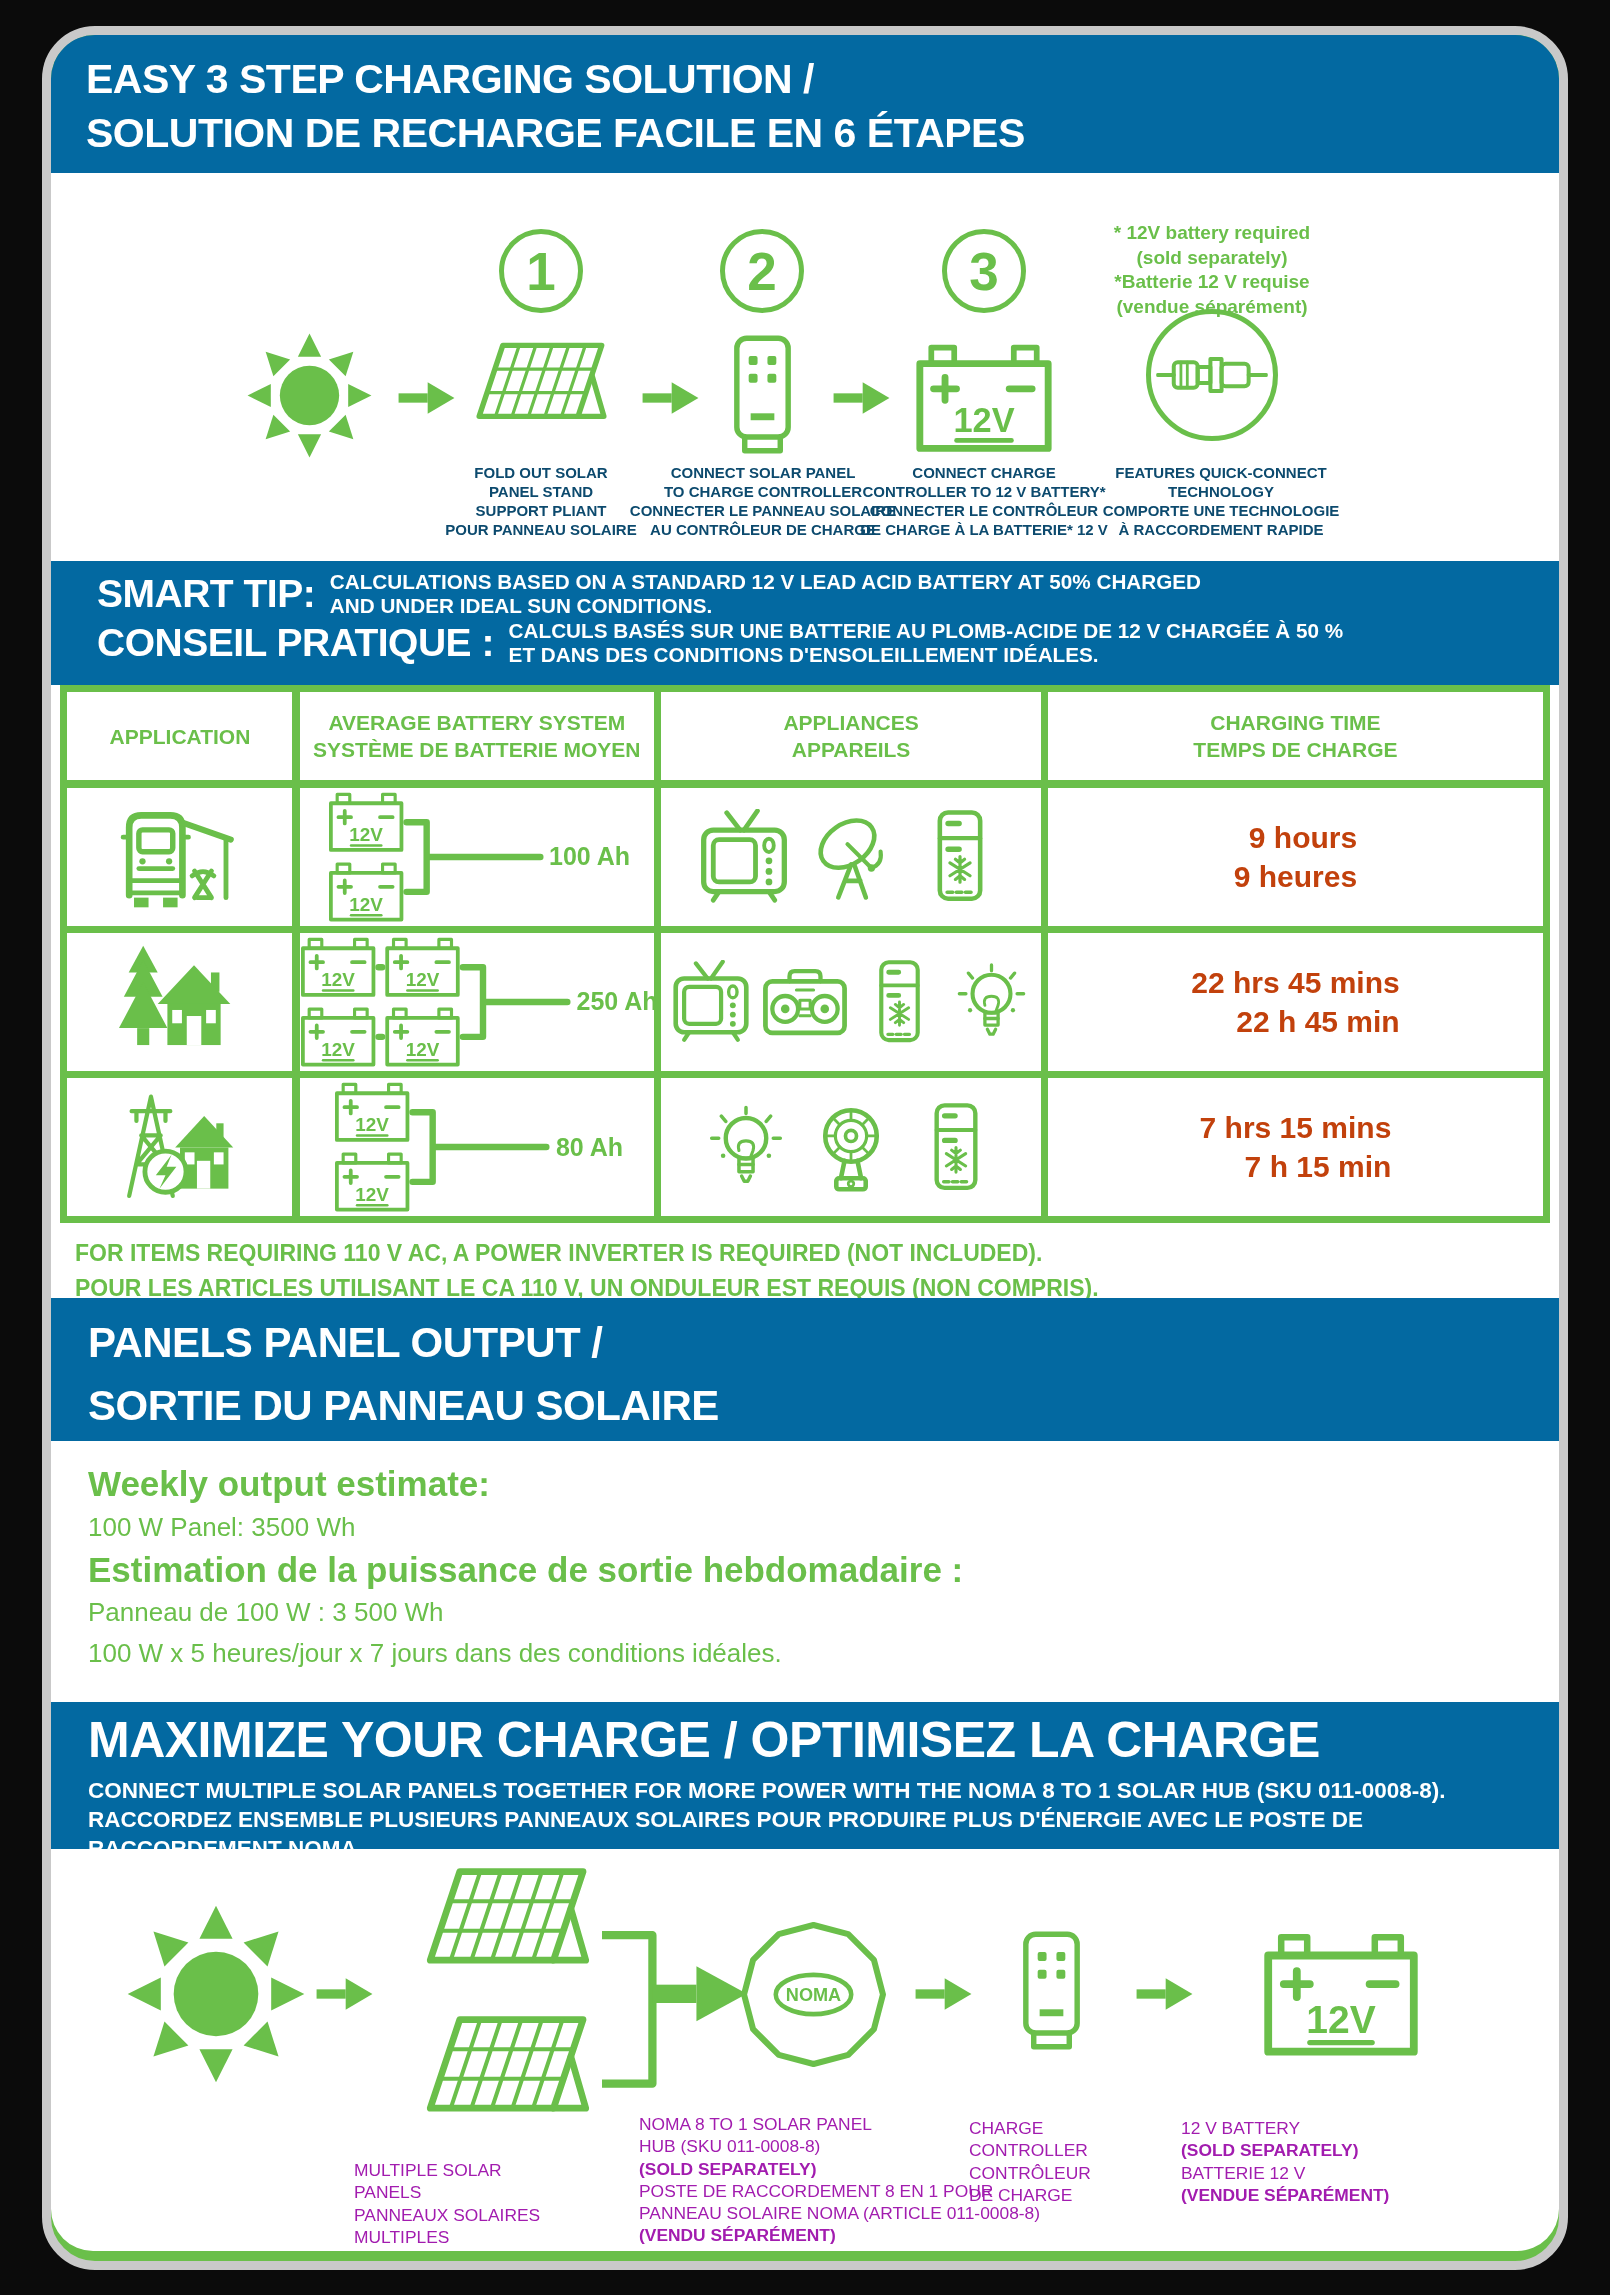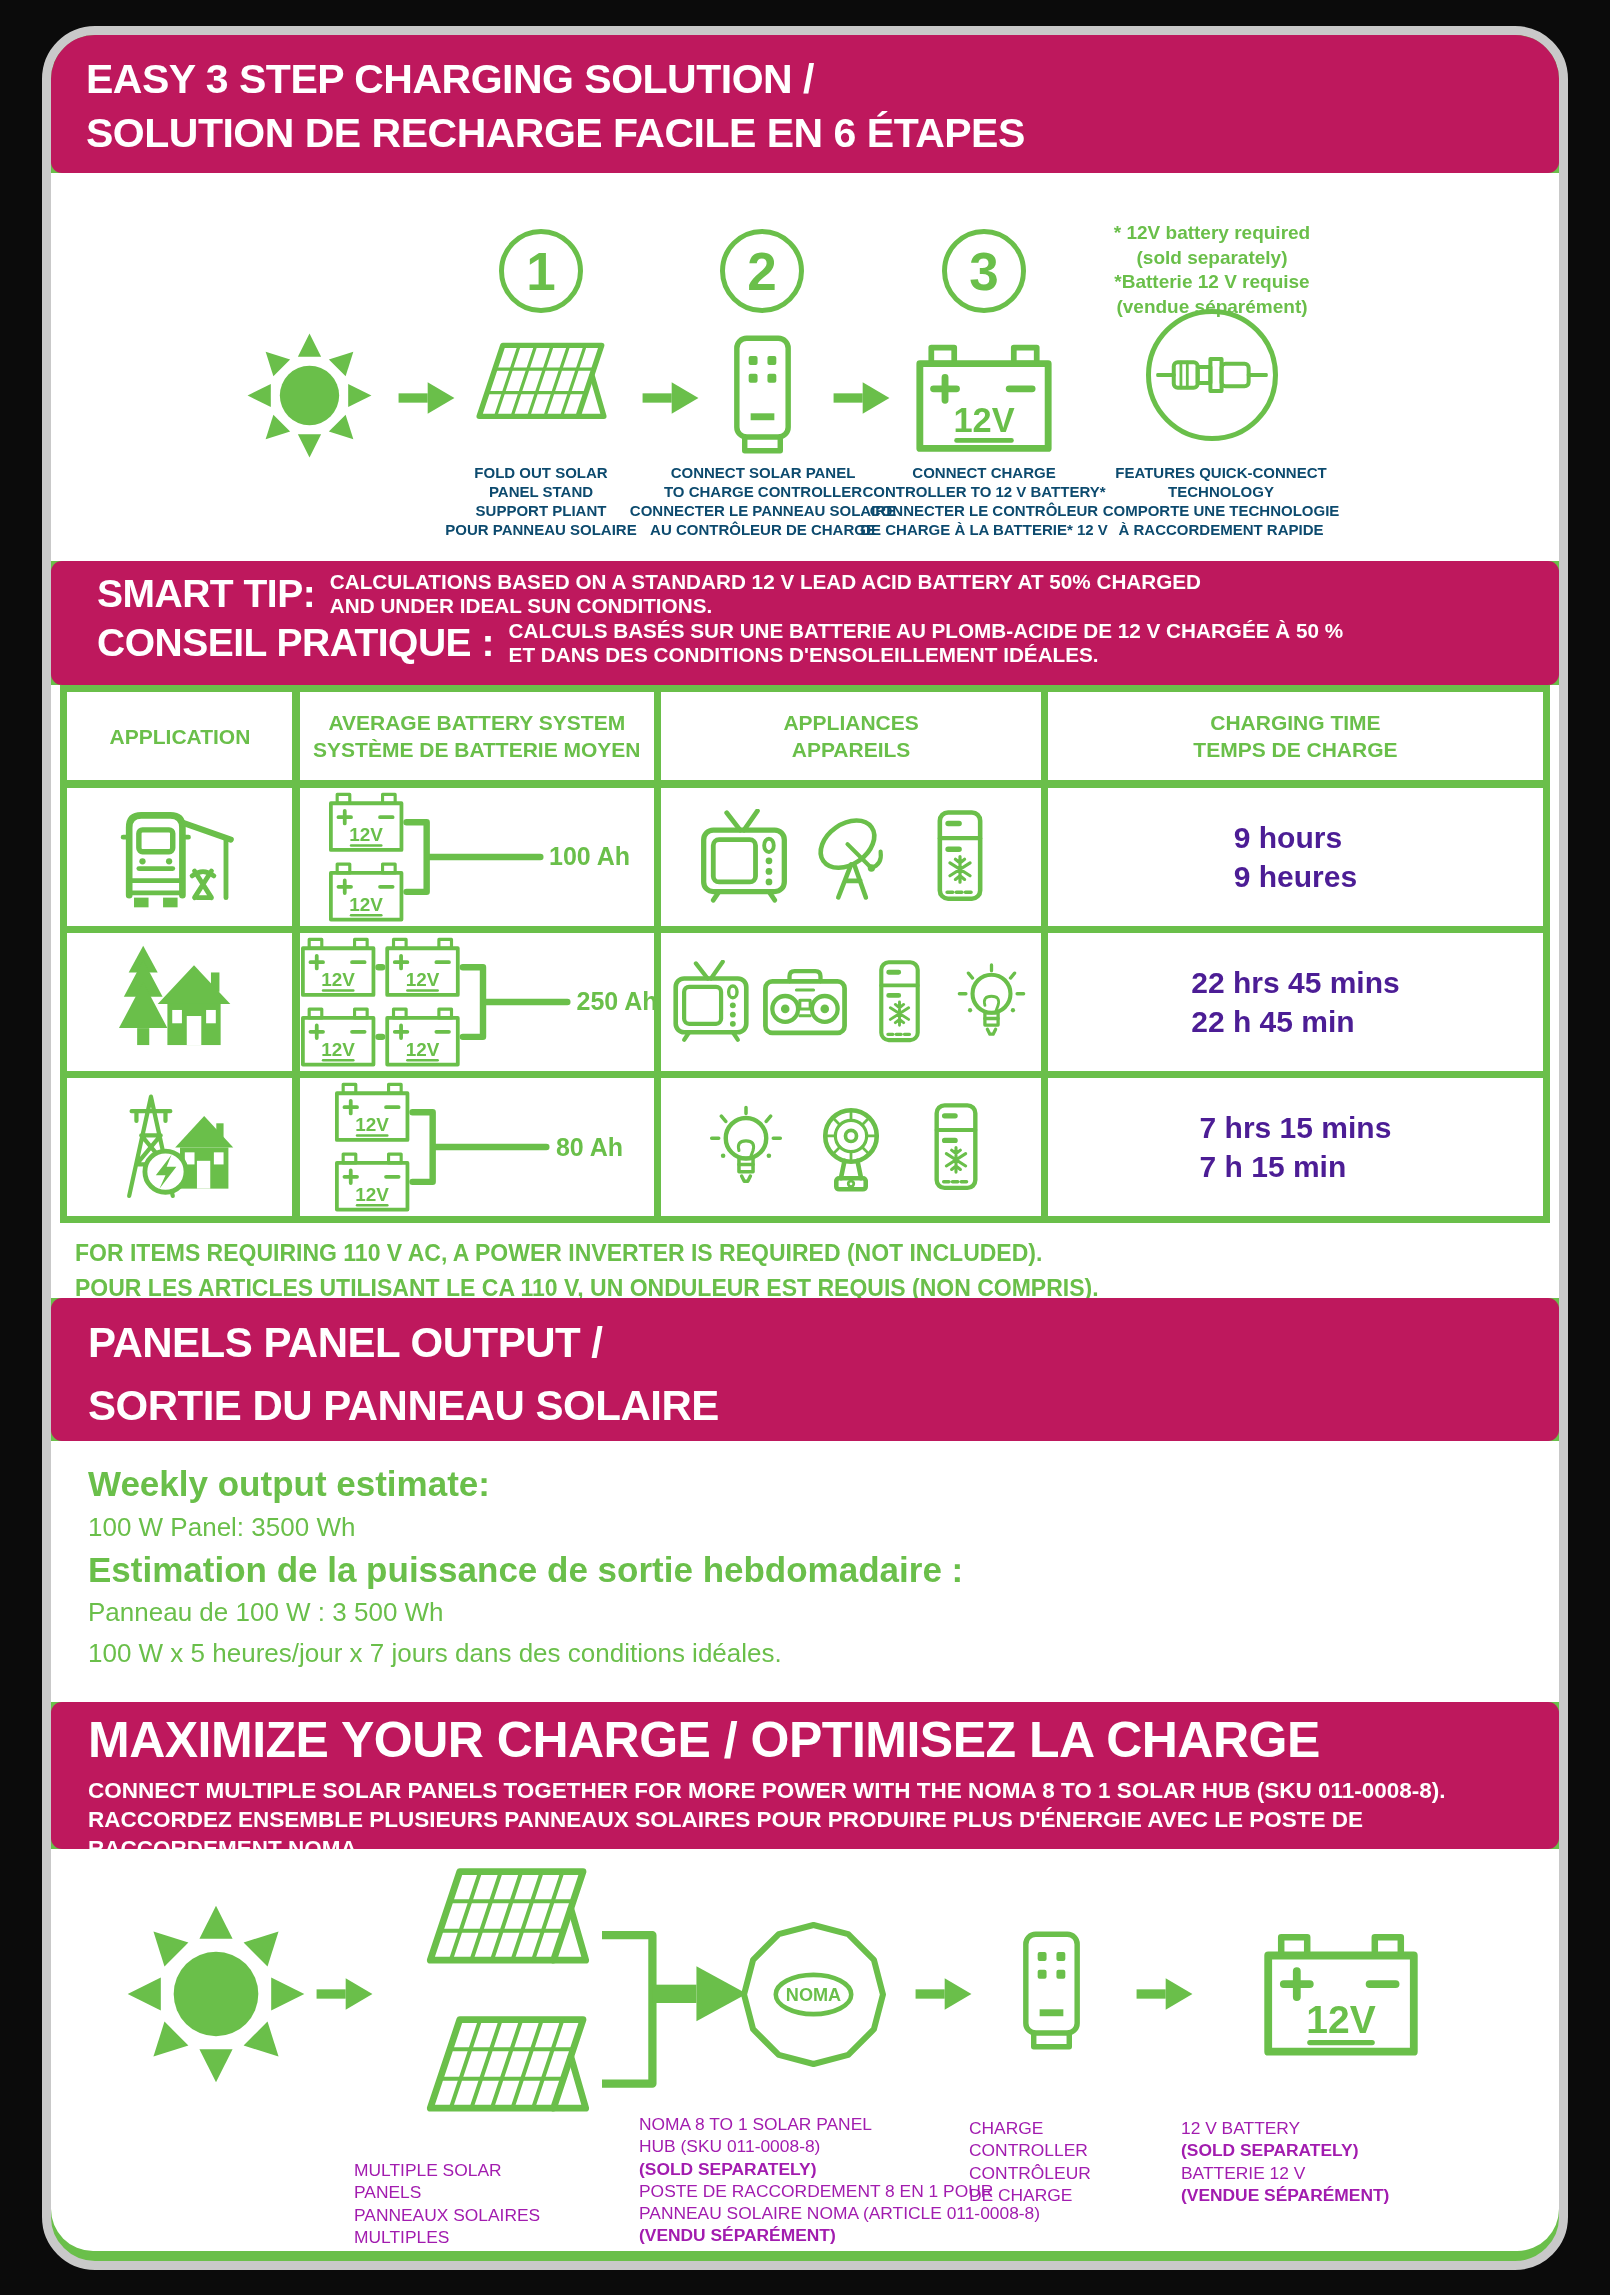--- a/index.html
+++ b/index.html
@@ -8,21 +8,21 @@
     background:#0b0b0b;
     font-family:"Liberation Sans","DejaVu Sans",sans-serif;
     -webkit-font-smoothing:antialiased;
   }
   .card{
     position:absolute;left:42px;top:26px;width:1526px;height:2244px;
     box-sizing:border-box;border:9.2px solid #c9c9c9;border-radius:53px;
     background:#6abf4a;overflow:hidden;
   }
   section{position:relative;width:100%;box-sizing:border-box;}
-  .band{background:#be185d;color:#ffffff;border-radius:11px;}
+  .band{background:#0369a1;color:#ffffff;}
   .white{background:#ffffff;color:#6abf4a;}
   .pre{white-space:pre-line;}
 
   
   .sec-header{height:138px;padding:16.5px 0 0 35px;}
   .h1{font-size:41px;font-weight:700;letter-spacing:-0.5px;line-height:1.32;color:#fff;}
 
   
   .sec-steps{height:388px;}
   .abs{position:absolute;}
@@ -52,21 +52,21 @@
 
   
   .sec-table{height:613px;}
   .chargetable{
     margin:0 9.2px;background:#6abf4a;padding:7.3px;display:grid;
     grid-template-columns:225px 354px 380px auto;grid-auto-rows:auto;gap:7.3px;
   }
   .cell{background:#fff;display:flex;align-items:center;justify-content:center;}
   .cell.head{height:88px;text-align:center;font-size:21px;font-weight:700;line-height:1.3;color:#6abf4a;}
   .cell.row{height:138px;}
-  .timecell{font-size:30px;font-weight:700;line-height:1.3;text-align:left;color:#4c1d95;}
+  .timecell{font-size:30px;font-weight:700;line-height:1.3;text-align:right;color:#c2410c;}
   .battgroup{display:flex;align-items:center;}
   .ahlabel{font-size:25px;font-weight:700;color:#6abf4a;margin-left:5.5px;white-space:nowrap;}
   .appliances{display:flex;align-items:center;gap:14.7px;}
   .appliances.tight{gap:9.2px;}
   .tnote{margin:13px 0 0 24px;font-size:23px;font-weight:700;line-height:1.5;color:#6abf4a;}
 
   
   .sec-outband{height:143px;padding:13px 0 0 37px;}
   .outtitle{font-size:42px;font-weight:700;letter-spacing:-0.5px;line-height:1.5;color:#fff;}
   .sec-outbody{height:261px;padding:20px 0 0 37px;}

